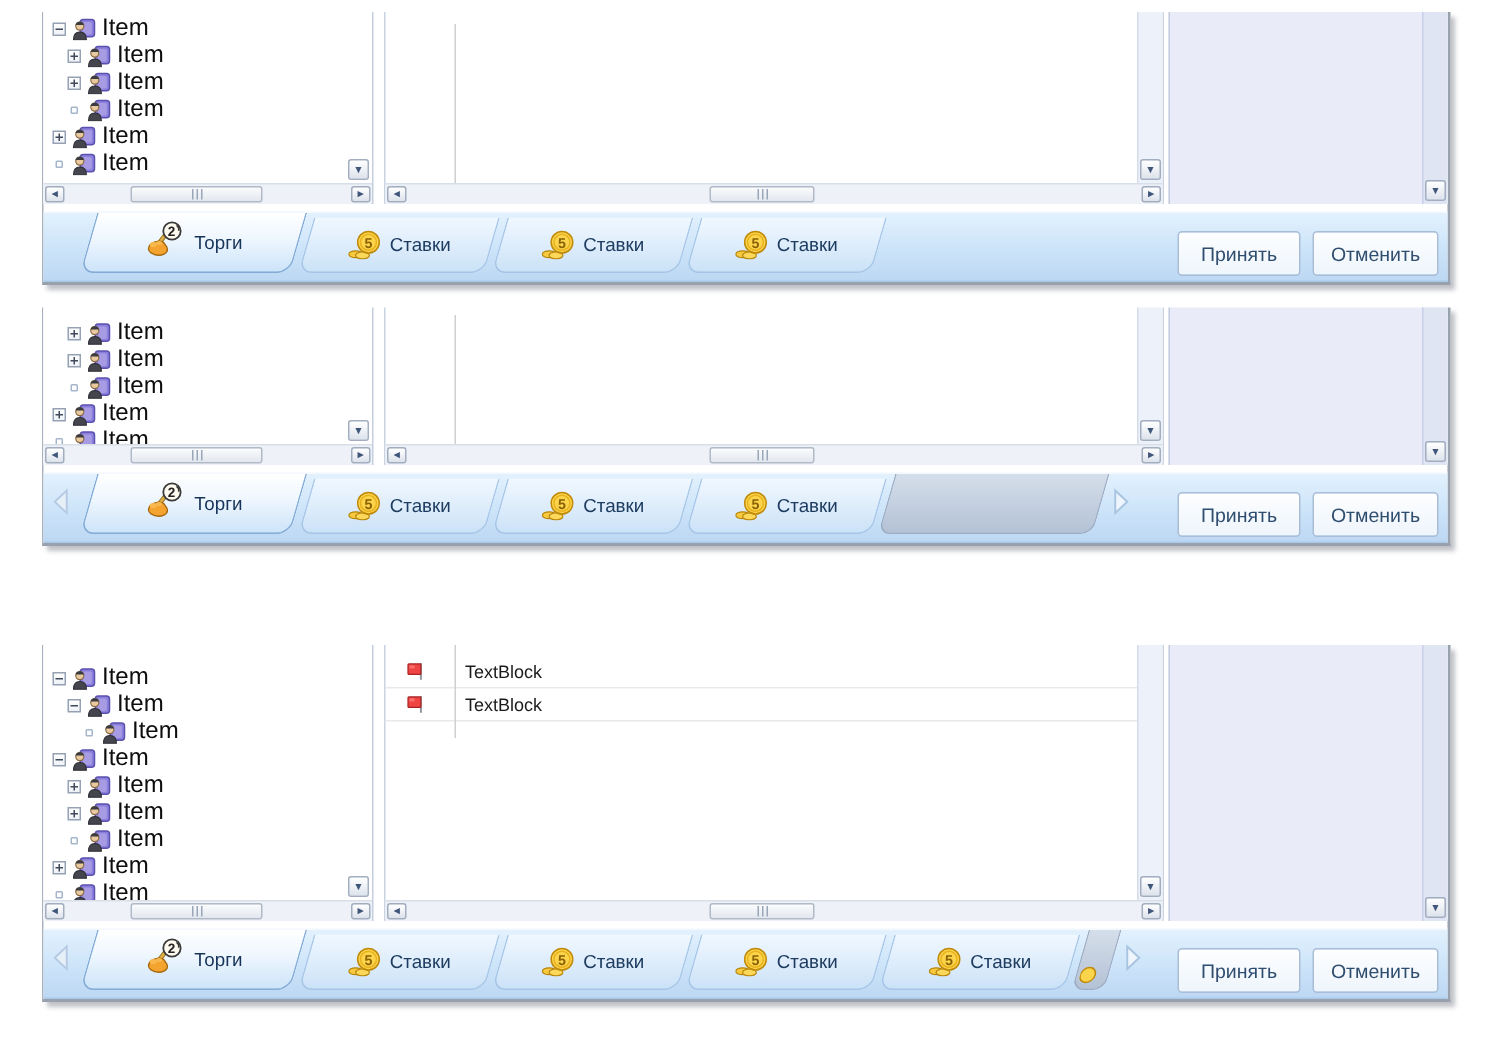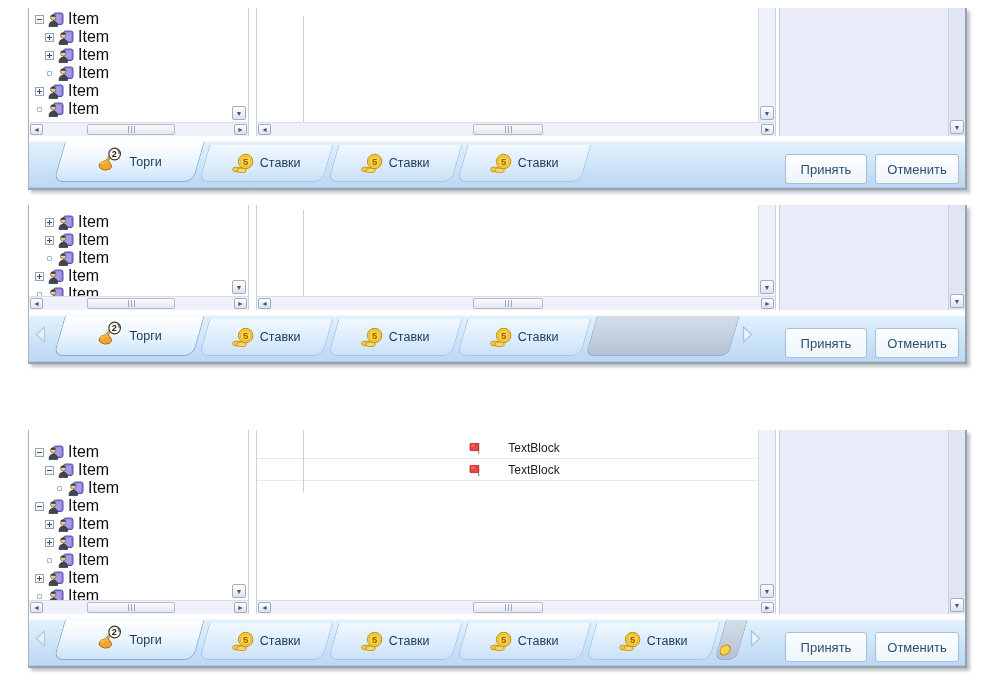--- a/index.html
+++ b/index.html
@@ -30,21 +30,21 @@
   .right-panel .vbtn{bottom:2px;}
   .vtrack .vbtn{right:1px;bottom:2px;}
   .hscroll{position:absolute;left:0;right:0;bottom:0;height:14px;background:#eef2f8;border-top:1px solid #d8dfe9;box-sizing:border-box;}
   .sbtn{position:absolute;top:1px;width:13px;height:11px;background:linear-gradient(#ffffff,#dde3ec);
         border:1px solid #a2aec0;border-radius:2px;color:#3f557a;font-size:7px;line-height:10px;text-align:center;box-sizing:border-box;}
   .sbtn.l{left:1px;}.sbtn.r{right:1px;}
   .hthumb{position:absolute;top:1px;height:11px;background:linear-gradient(#fbfcfd,#e2e7ee);
           border:1px solid #b2bac8;border-radius:2px;display:flex;align-items:center;justify-content:center;box-sizing:border-box;}
   .hthumb i{width:1px;height:7px;background:#9aa6ba;margin:0 1px;}
   .colline{position:absolute;left:46px;width:1px;background:#cfcfcf;}
-  .mrow{height:21px;display:flex;align-items:center;border-bottom:1px solid #e9e9e9;margin-right:17px;justify-content:center;}
+  .mrow{height:21px;display:flex;align-items:center;border-bottom:1px solid #e9e9e9;margin-right:17px;}
   .mrow .ficon{width:12px;height:13px;flex:0 0 12px;margin-left:14px;margin-right:27px;}
   .mlabel{font-size:12px;color:#1b1b1b;}
   .tabbar{position:absolute;left:0;right:0;bottom:0;height:46px;
           background:linear-gradient(180deg,#e3f1fd 0%,#cfe6fa 45%,#bcd7f3 100%);
           border-top:1px solid #f2f8fe;box-shadow:inset 0 -1px 0 #a9c9ea;}
   .tabsrow{position:absolute;left:30px;top:0;height:40px;display:flex;align-items:stretch;}
   .tab{position:relative;transform:skewX(-16deg);border-radius:0 0 9px 9px;margin-right:5px;box-sizing:border-box;cursor:default;}
   .tab.inactive{margin-top:3px;width:124px;background:linear-gradient(180deg,#f0f8ff 0%,#ddecfb 55%,#cbe2f7 100%);
         border:1px solid #a7c6e7;border-top:none;}
   .tab.active{width:140px;background:linear-gradient(180deg,#ffffff 0%,#eef6fe 45%,#cde4f9 100%);

